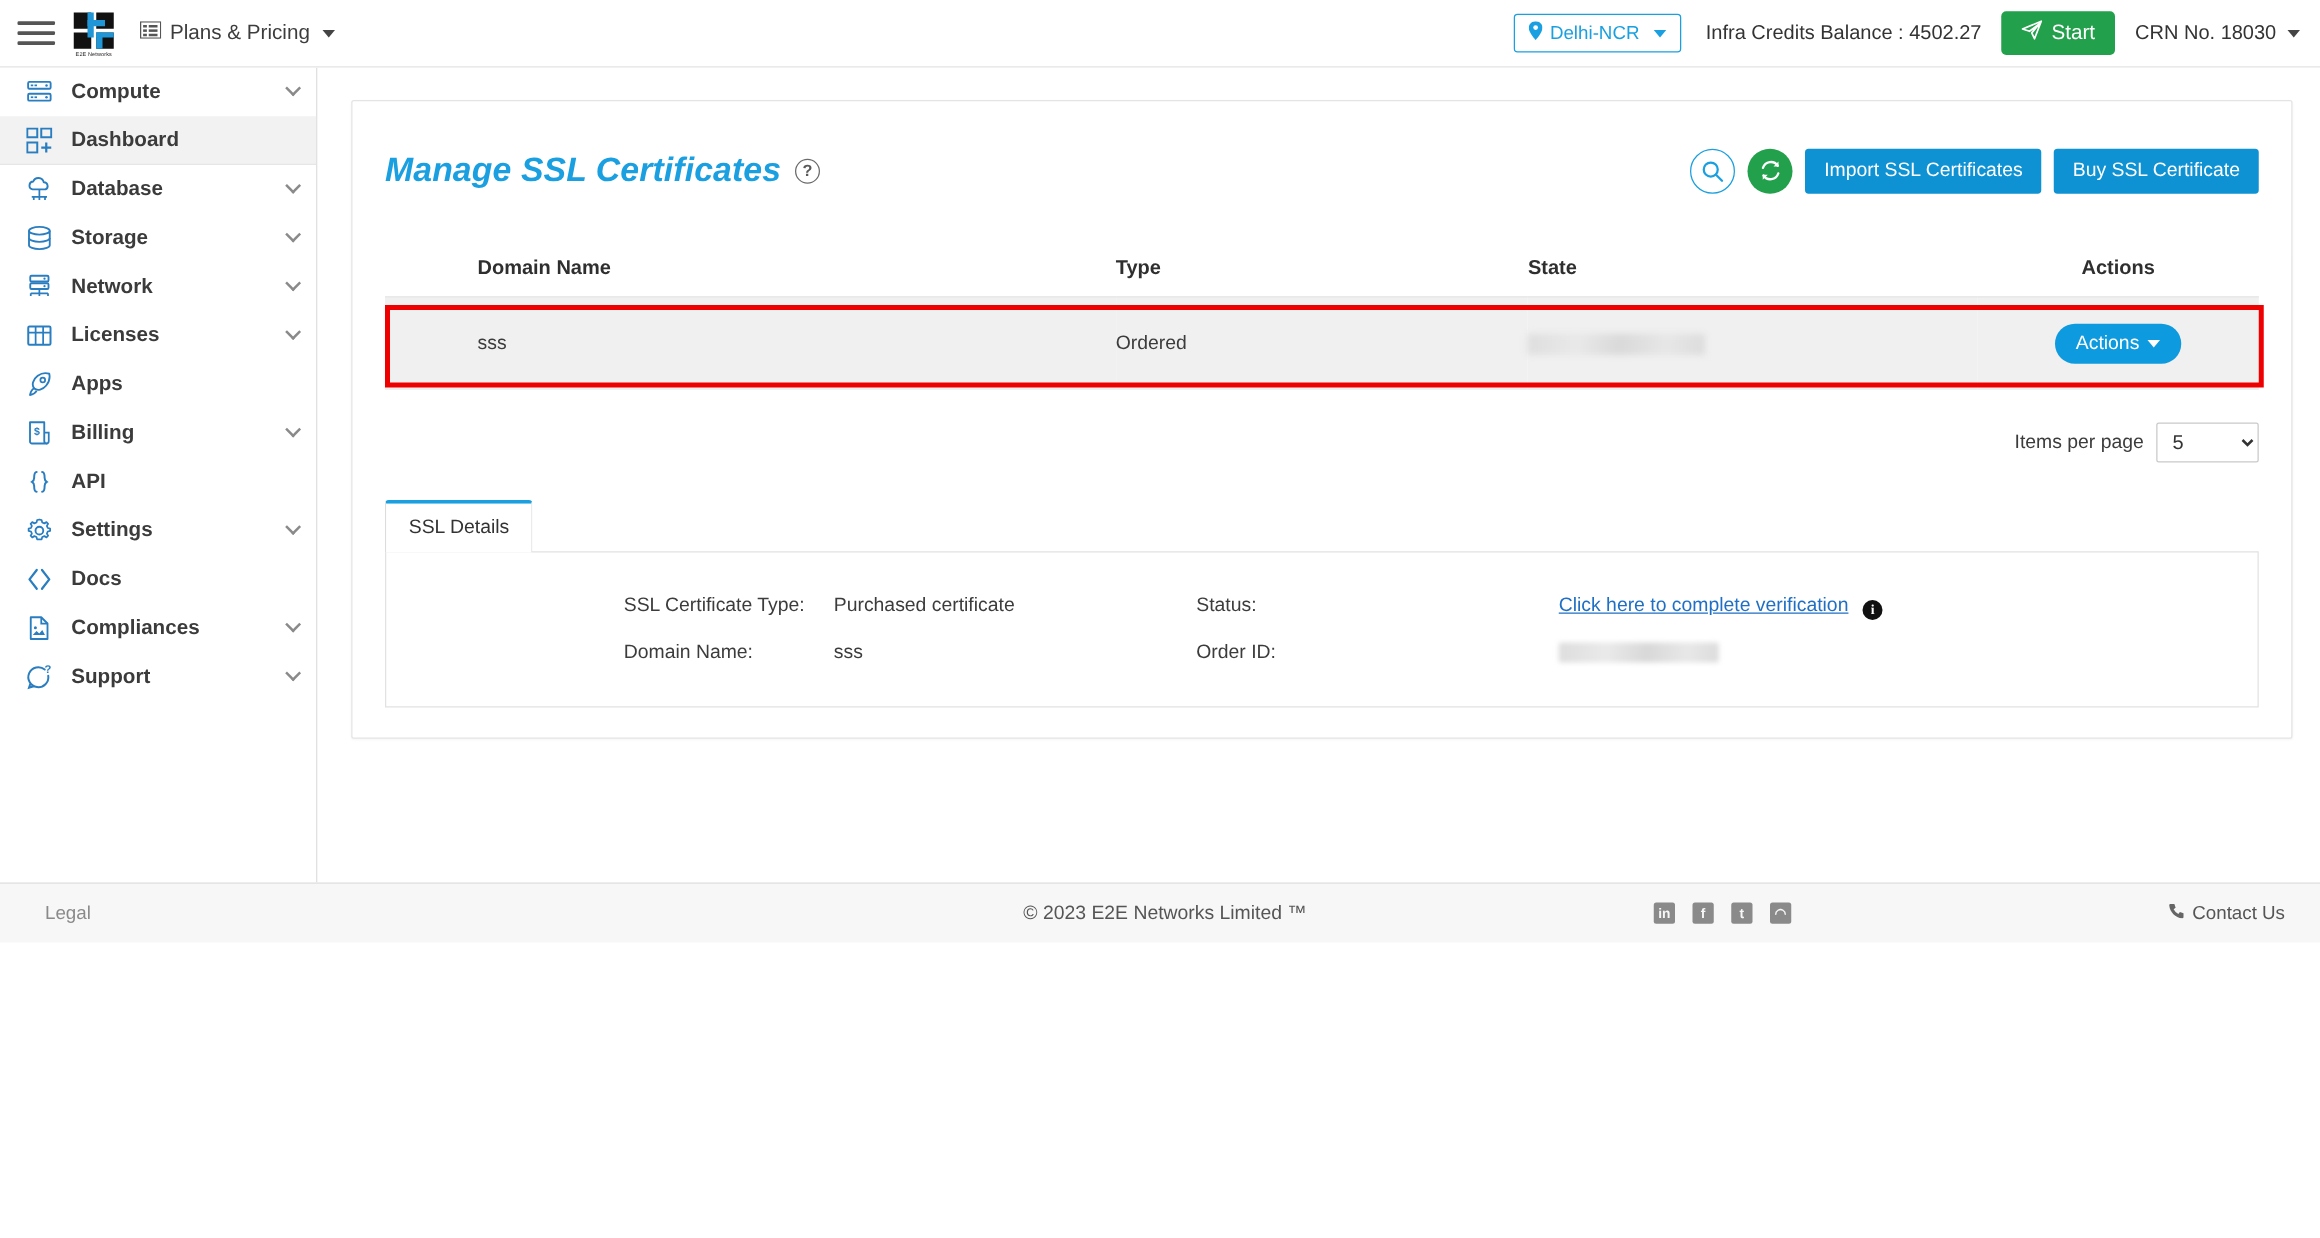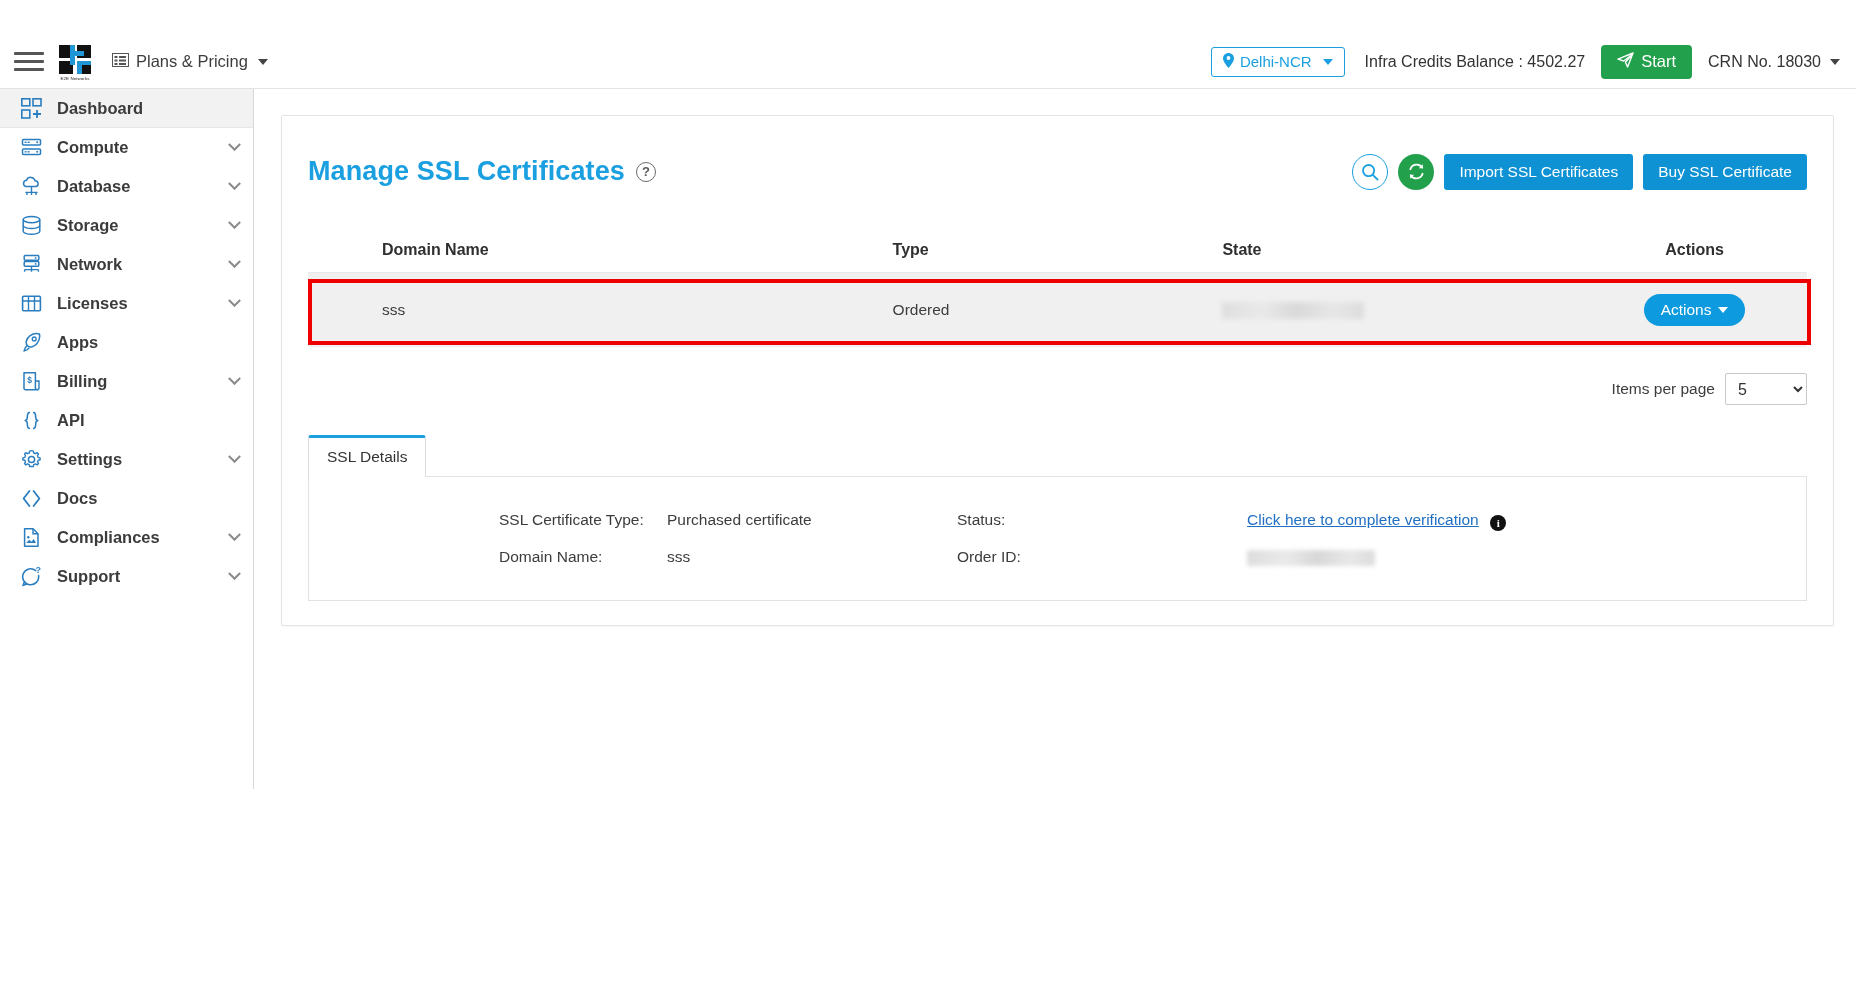--- a/index.html
+++ b/index.html
@@ -7,21 +7,21 @@
     margin: 0; padding: 0;
     width: 1856px; height: 990px;
     background: #ffffff;
     font-family: "Liberation Sans", sans-serif;
     overflow: hidden;
   }
   .page {
     position: relative;
     width: 1856px; height: 754px;
     background: #ffffff;
-    display: flex; flex-direction: column; margin-top: 35px;
+    display: flex; flex-direction: column;
   }
 
   
   .topbar {
     height: 54px;
     flex: 0 0 54px;
     background: #ffffff;
     border-bottom: 1px solid #e3e3e3;
     display: flex;
     align-items: center;
@@ -165,20 +165,21 @@
 
   .panel-head {
     display: flex; align-items: center;
     margin-bottom: 26px;
   }
   .page-title {
     font-size: 27px;
     color: #1a9fe0;
     font-weight: bold;
     letter-spacing: .1px;
+    font-style: italic;
   }
   .help-circle {
     width: 20px; height: 20px; border-radius: 50%;
     border: 1.6px solid #6b6b6b;
     color: #5a5a5a;
     font-size: 13px; font-weight: bold;
     display: flex; align-items: center; justify-content: center;
     margin-left: 11px; cursor: pointer;
     flex: 0 0 20px;
   }
@@ -423,47 +424,47 @@
     <div class="crn">
       <span>CRN No. 18030</span>
       <span class="caret"></span>
     </div>
   </div>
 
   <div class="body">
 
     <nav class="sidebar">
 
-      <div class="nav-item active has-div">
-        <span class="nav-icon">
-          <svg width="21" height="21" viewBox="0 0 21 21">
-            <rect x="0.8" y="0.8" width="8" height="7" fill="none" stroke="#2a7ec0" stroke-width="1.6"></rect>
-            <rect x="12" y="0.8" width="8" height="7" fill="none" stroke="#2a7ec0" stroke-width="1.6"></rect>
-            <rect x="0.8" y="12" width="8" height="8" fill="none" stroke="#2a7ec0" stroke-width="1.6"></rect>
-            <path d="M16 12 v8 M12 16 h8" stroke="#2a7ec0" stroke-width="1.8"></path>
-          </svg>
-        </span>
-        <span class="nav-label">Dashboard</span>
-      </div>
-
       <div class="nav-item">
         <span class="nav-icon">
           <svg width="21" height="21" viewBox="0 0 21 21">
             <rect x="1.5" y="2.5" width="18" height="5.5" rx="1" fill="none" stroke="#2a7ec0" stroke-width="1.5"></rect>
             <rect x="1.5" y="12" width="18" height="5.5" rx="1" fill="none" stroke="#2a7ec0" stroke-width="1.5"></rect>
             <rect x="3.6" y="4.6" width="2" height="1.4" fill="#2a7ec0"></rect>
             <rect x="6.6" y="4.6" width="2" height="1.4" fill="#2a7ec0"></rect>
             <rect x="3.6" y="14.1" width="2" height="1.4" fill="#2a7ec0"></rect>
             <rect x="6.6" y="14.1" width="2" height="1.4" fill="#2a7ec0"></rect>
             <circle cx="16.2" cy="5.3" r="1" fill="#2a7ec0"></circle>
             <circle cx="16.2" cy="14.8" r="1" fill="#2a7ec0"></circle>
           </svg>
         </span>
         <span class="nav-label">Compute</span>
         <span class="nav-chev"></span>
+      </div>
+
+      <div class="nav-item active has-div">
+        <span class="nav-icon">
+          <svg width="21" height="21" viewBox="0 0 21 21">
+            <rect x="0.8" y="0.8" width="8" height="7" fill="none" stroke="#2a7ec0" stroke-width="1.6"></rect>
+            <rect x="12" y="0.8" width="8" height="7" fill="none" stroke="#2a7ec0" stroke-width="1.6"></rect>
+            <rect x="0.8" y="12" width="8" height="8" fill="none" stroke="#2a7ec0" stroke-width="1.6"></rect>
+            <path d="M16 12 v8 M12 16 h8" stroke="#2a7ec0" stroke-width="1.8"></path>
+          </svg>
+        </span>
+        <span class="nav-label">Dashboard</span>
       </div>
 
       <div class="nav-item">
         <span class="nav-icon">
           <svg width="21" height="21" viewBox="0 0 21 21">
             <path d="M5 10.5 a3.2 3.2 0 0 1 0.6 -6.3 a4.4 4.4 0 0 1 8.4 0.6 a3 3 0 0 1 1.4 5.7 Z" fill="none" stroke="#2a7ec0" stroke-width="1.5" stroke-linejoin="round"></path>
             <path d="M10.5 10.6 v5.4 M4.4 16.4 h12.2 M6 16.4 v2.6 M15 16.4 v2.6 M10.5 16.4 v2.6" stroke="#2a7ec0" stroke-width="1.4" fill="none"></path>
           </svg>
         </span>
         <span class="nav-label">Database</span>
@@ -674,14 +675,33 @@
             <div>
               <span class="redacted-sm"></span>
             </div>
           </div>
         </div>
 
       </section>
     </main>
   </div>
 
+  <footer class="footer">
+    <div class="foot-legal">Legal</div>
+    <div class="foot-copy">© 2023 E2E Networks Limited ™</div>
+    <div class="foot-social">
+      <div class="sicon">in</div>
+      <div class="sicon">f</div>
+      <div class="sicon">t</div>
+      <div class="sicon">◠</div>
+    </div>
+    <div class="foot-contact">
+      <span>
+        <svg width="13" height="13" viewBox="0 0 13 13">
+          <path d="M1.4 1.2 h3.1 l1 2.9 l-1.6 1.2 a8.4 8.4 0 0 0 3.8 3.8 l1.2 -1.6 l2.9 1 v3.1
+                   a1 1 0 0 1 -1.1 1 C5.4 12.1 0.9 7.6 0.4 2.3 A1 1 0 0 1 1.4 1.2 Z" fill="#666"></path>
+        </svg>
+      </span>
+      <span>Contact Us</span>
+    </div>
+  </footer>
 
 </div>
 
 </body></html>

